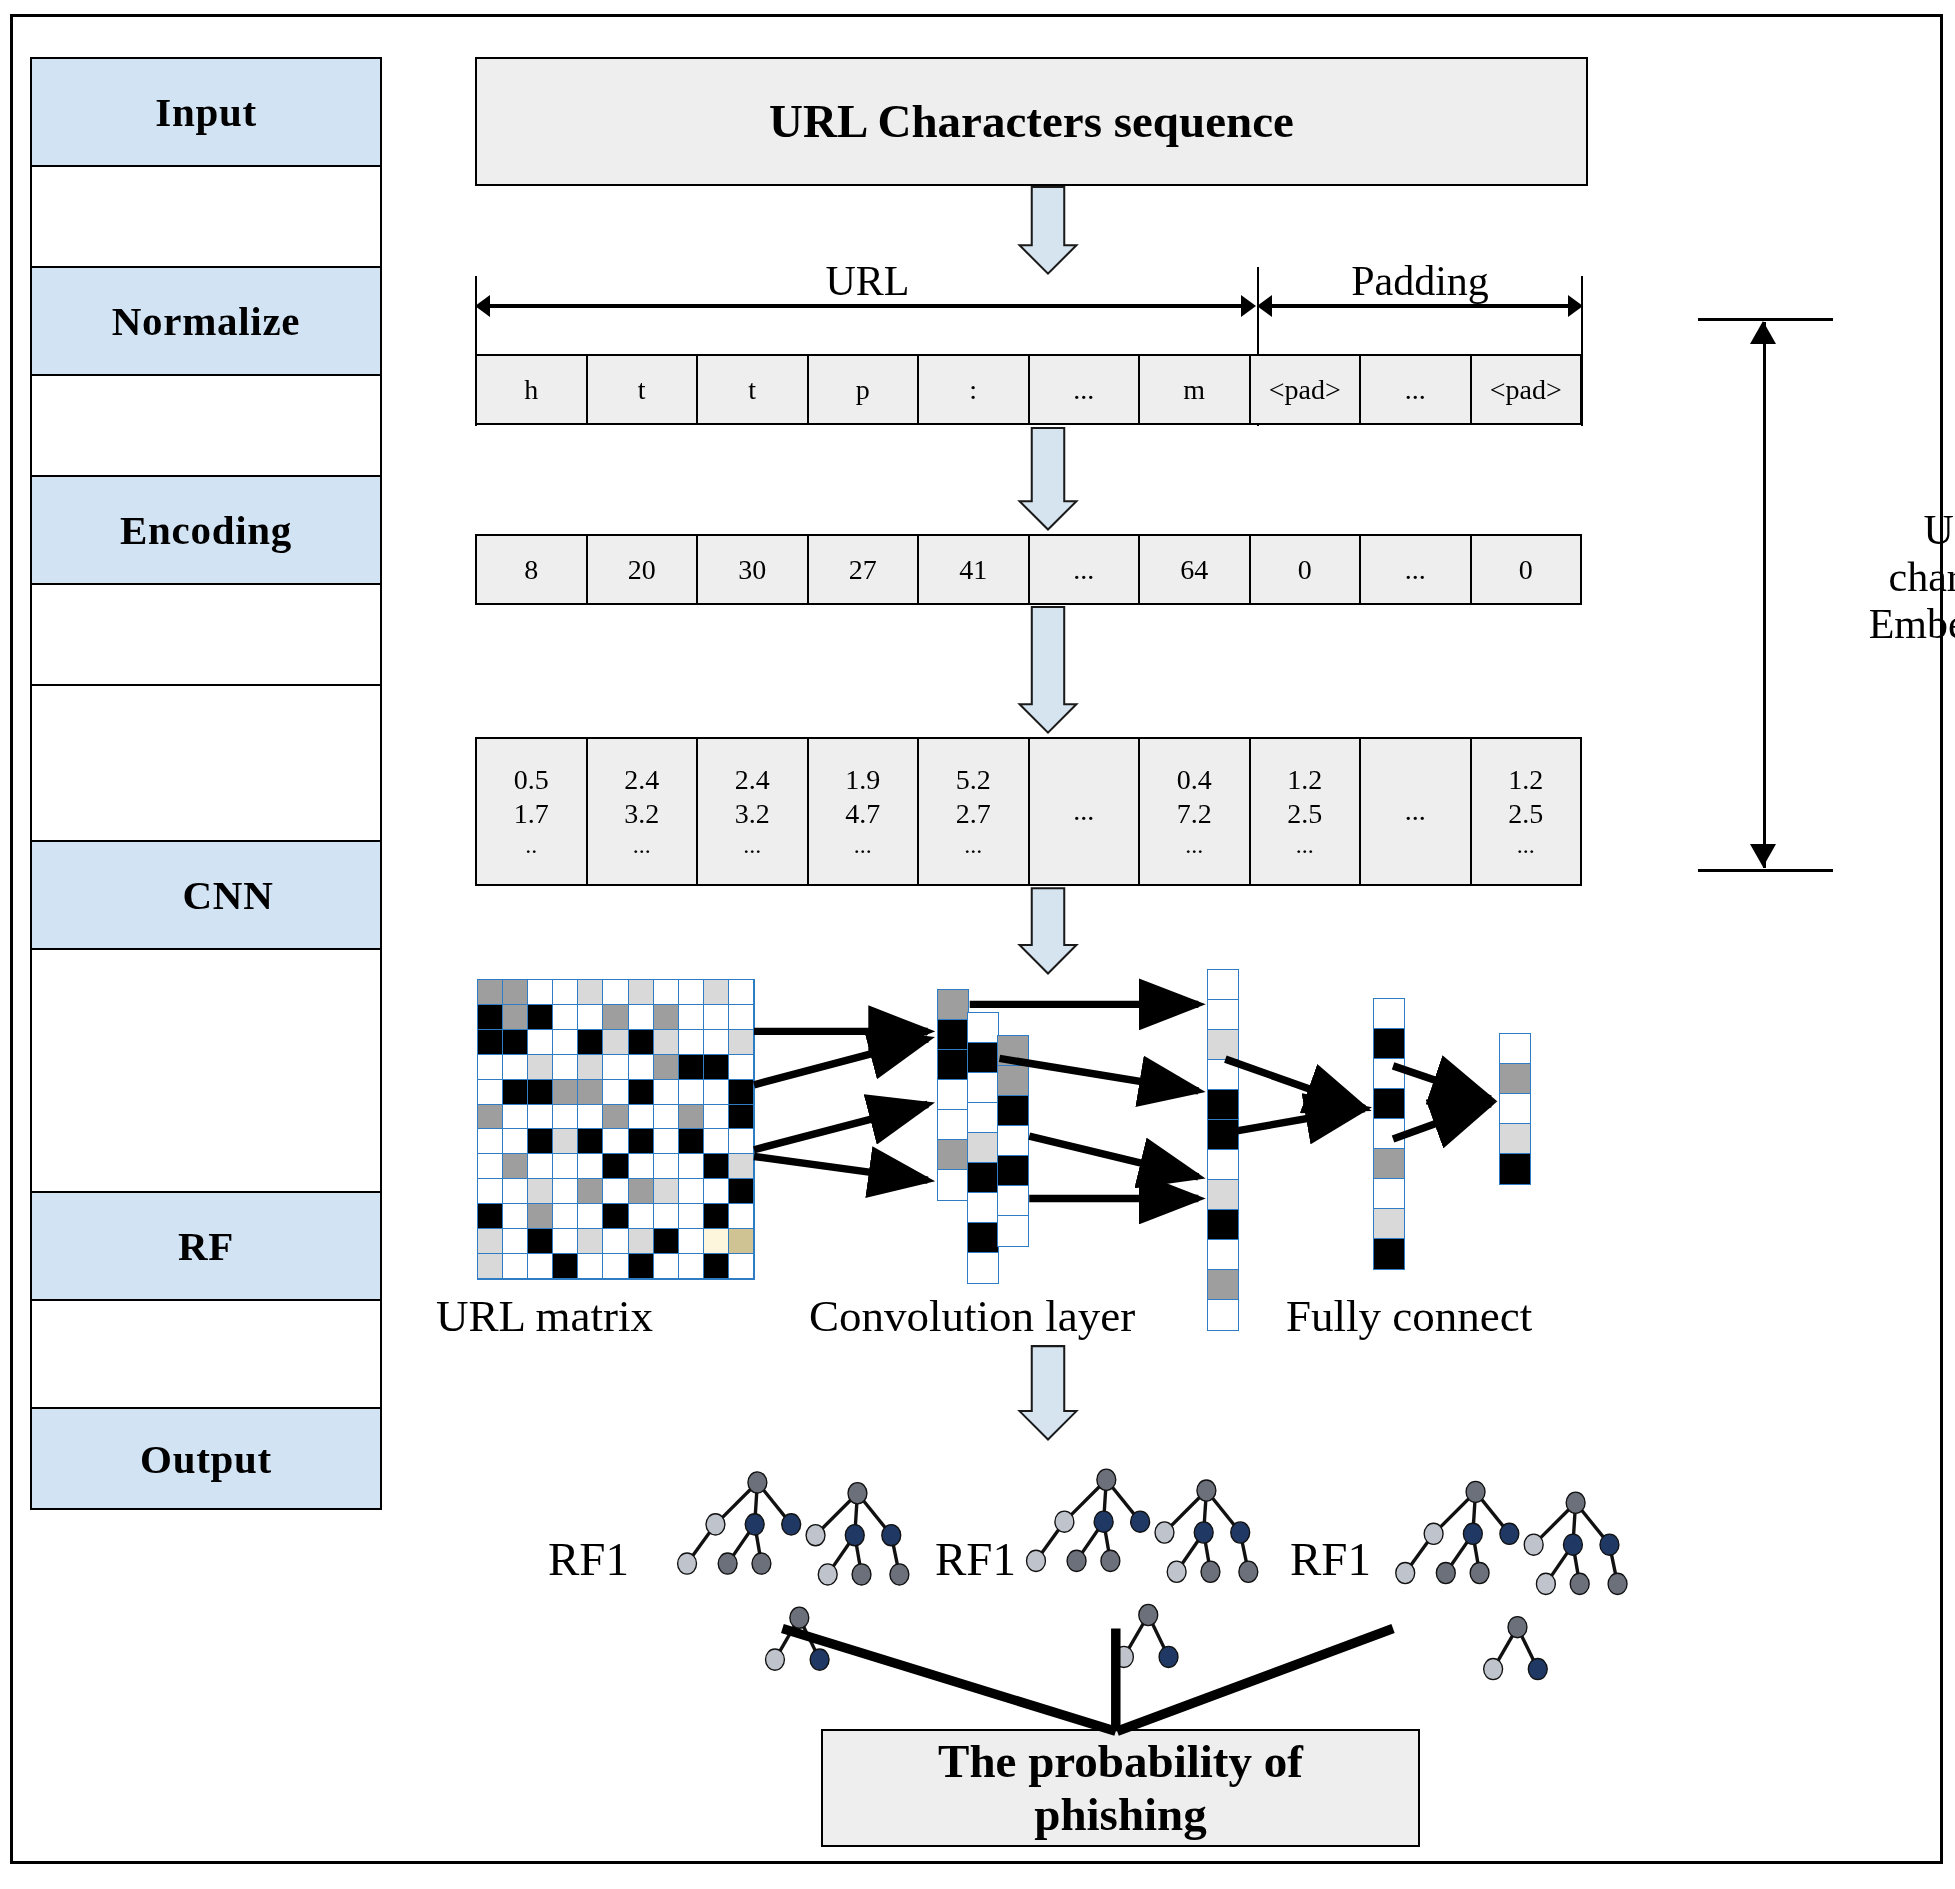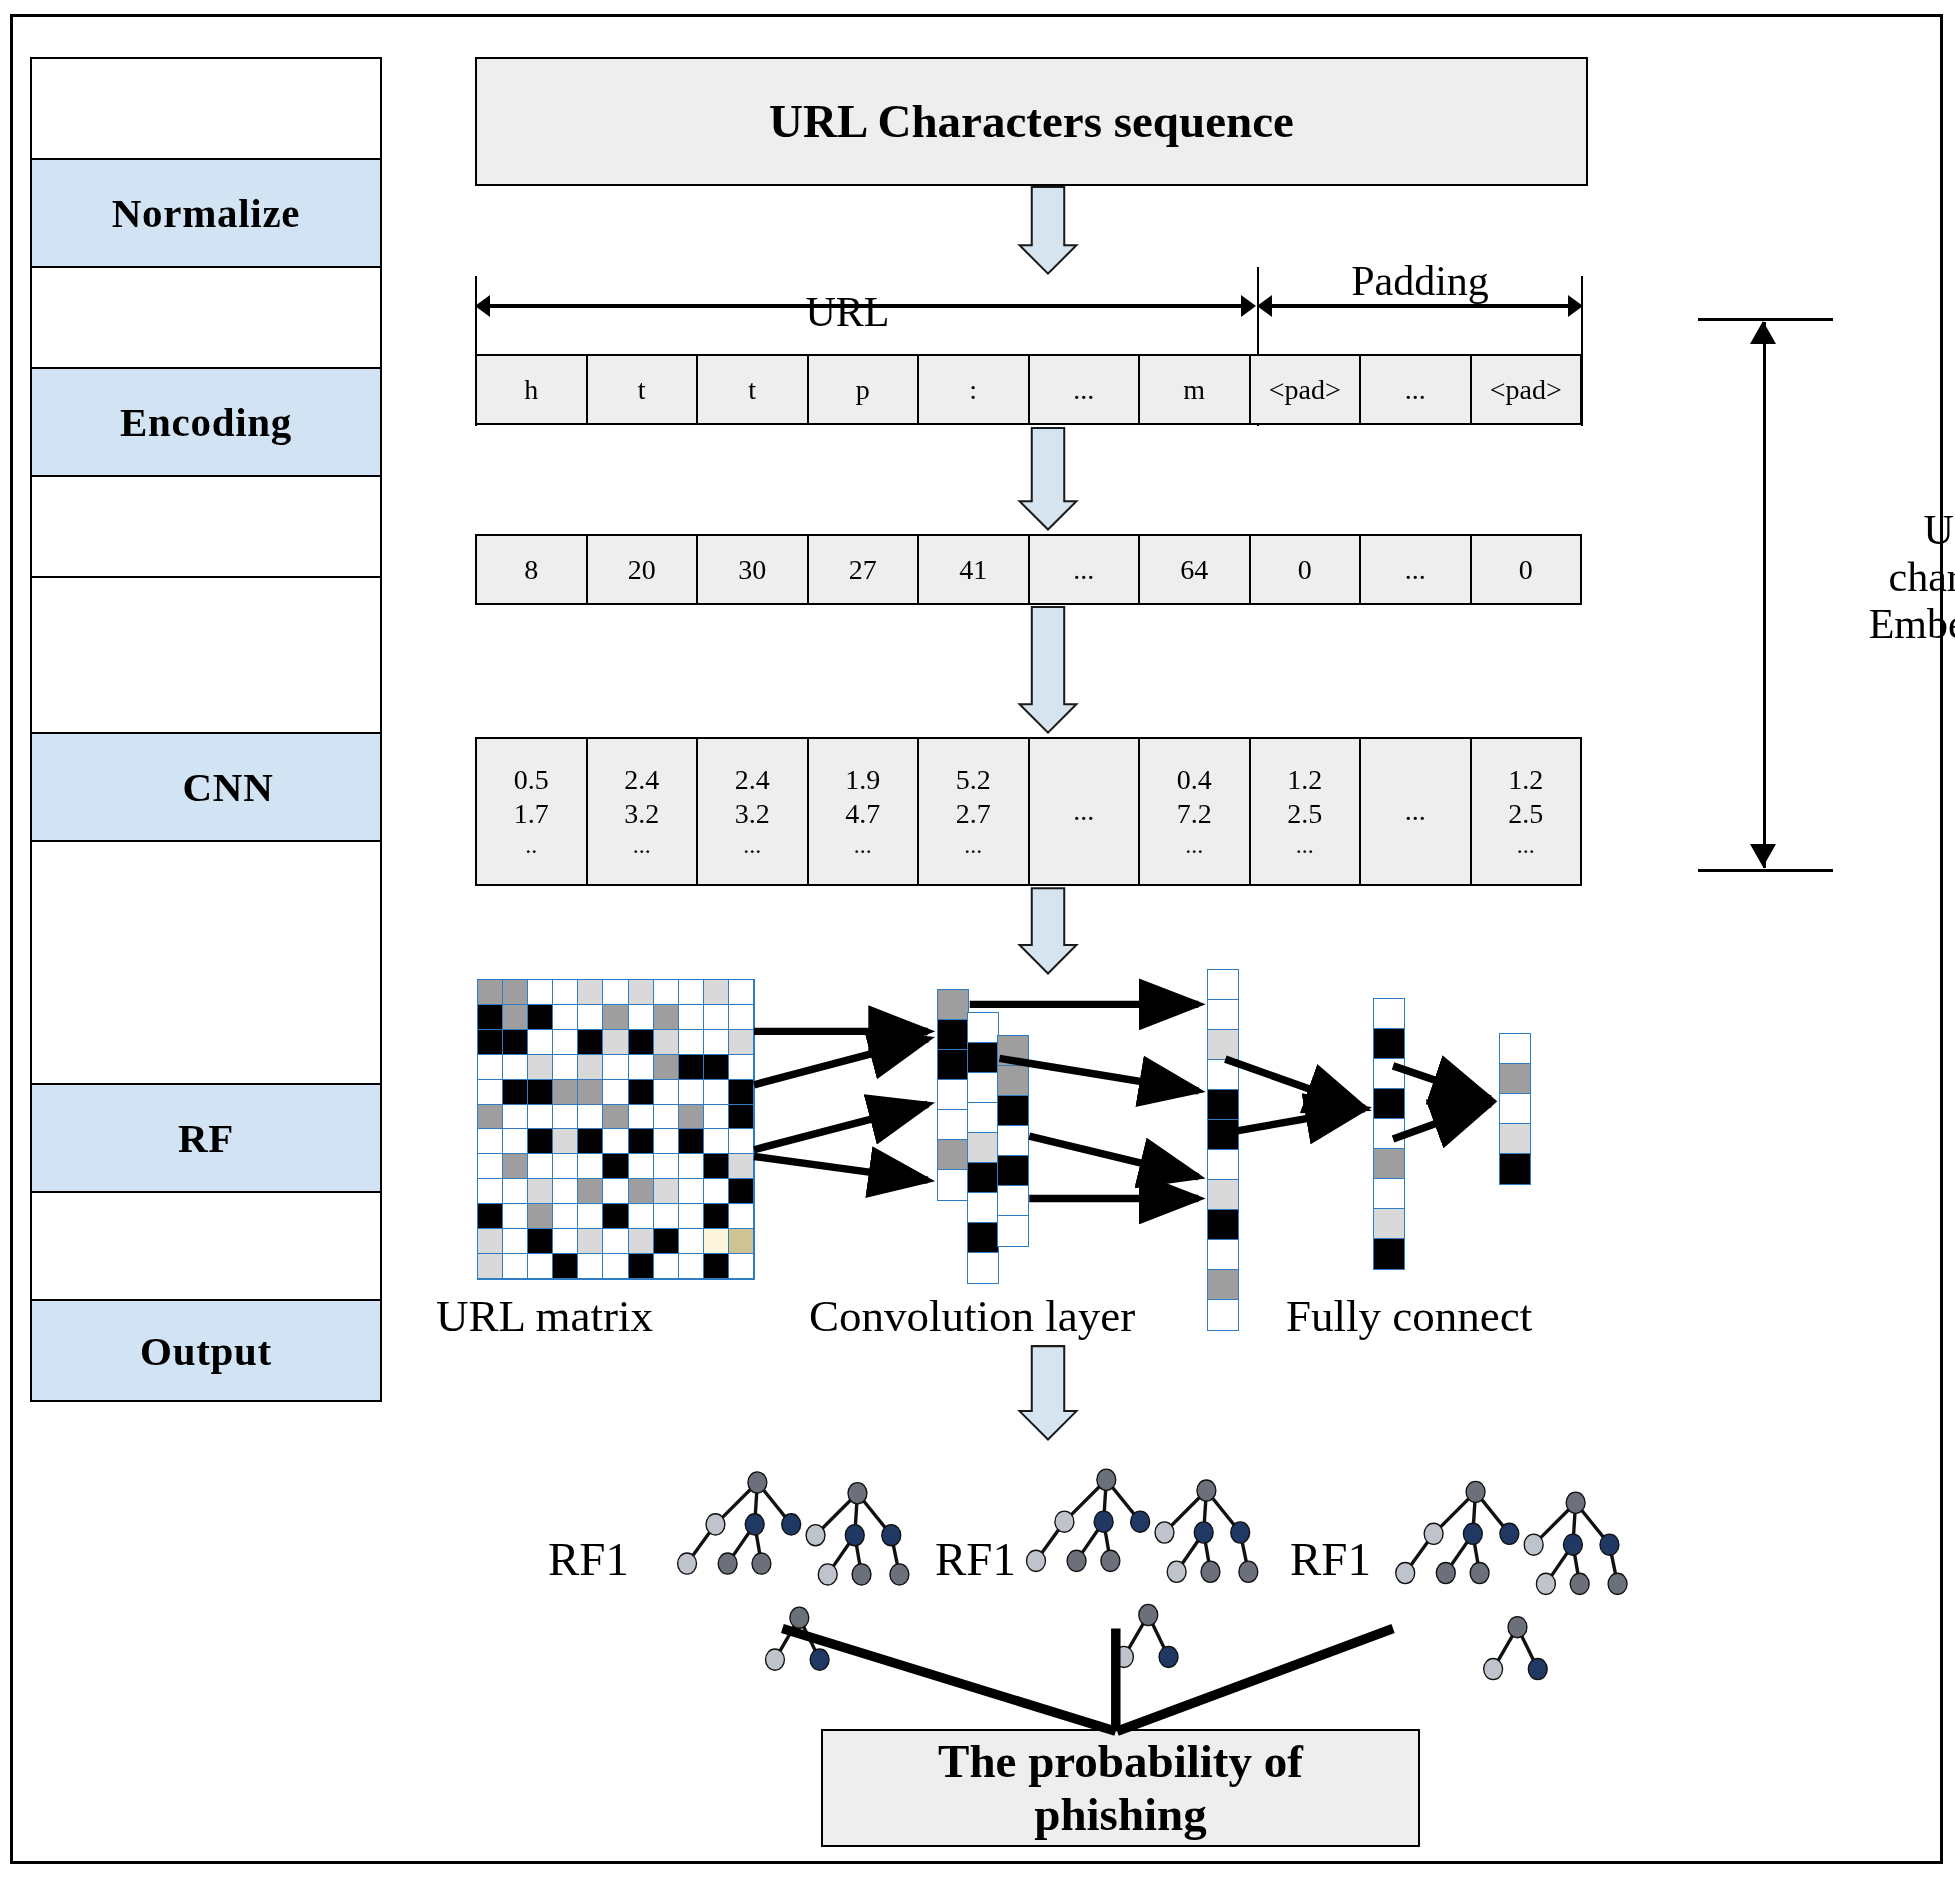--- a/index.html
+++ b/index.html
@@ -68,20 +68,23 @@
   .rflabel{position:absolute;font-size:47px;color:#000;}
   svg.layer{position:absolute;left:0;top:0;overflow:visible;pointer-events:none;}
 </style>
 </head>
 <body>
 
 <div id="page">
   <div id="frame"></div>
 
   <div id="sidebar">
+      <div class="srow lbl" style="height: 108px;">
+        <span class="txt">Input</span>
+      </div>
       <div class="srow gap" style="height: 101px;"></div>
       <div class="srow lbl" style="height: 108px;">
         <span class="txt">Normalize</span>
       </div>
       <div class="srow gap" style="height: 101px;"></div>
       <div class="srow lbl" style="height: 108px;">
         <span class="txt">Encoding</span>
       </div>
       <div class="srow gap" style="height: 101px;"></div>
       <div class="srow gap" style="height: 156px;"></div>
@@ -109,21 +112,21 @@
   <div class="measure" style="left:475px;top:306px;width:781px;">
     <div class="bar"></div>
       <div class="ah l"></div>
       <div class="ah r"></div>
   </div>
   <div class="measure" style="left:1257px;top:306px;width:326px;">
     <div class="bar"></div>
       <div class="ah l"></div>
       <div class="ah r"></div>
   </div>
-  <div class="mlabel" style="left:457px;top:257px;width:781px;margin-top:31px;">URL</div>
+  <div class="mlabel" style="left:477px;top:257px;width:781px;">URL</div>
   <div class="mlabel" style="left:1257px;top:257px;width:326px;">Padding</div>
 
   <div class="strip" id="charrow" style="left:475px;top:354px;width:1107px;height:71px;">
       <div class="cell" style="flex: 1 1 0px;">h</div>
       <div class="cell" style="flex: 1 1 0px;">t</div>
       <div class="cell" style="flex: 1 1 0px;">t</div>
       <div class="cell" style="flex: 1 1 0px;">p</div>
       <div class="cell" style="flex: 1 1 0px;">:</div>
       <div class="cell" style="flex: 1 1 0px;">...</div>
       <div class="cell" style="flex: 1 1 0px;">m</div>

